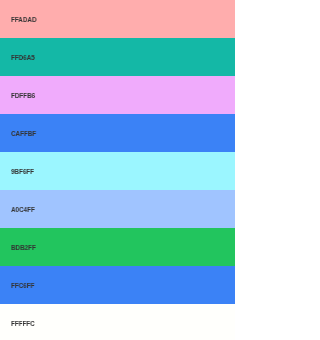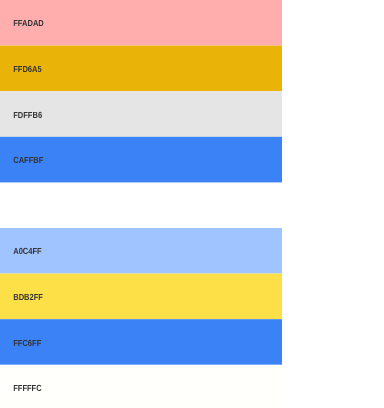--- a/index.html
+++ b/index.html
@@ -38,33 +38,36 @@
     will-change: transform;
   }
 </style>
 </head>
 <body>
 
 <div class="palette" id="palette">
     <div class="swatch" style="background: rgb(255, 173, 173); top: 0px;">
       <span class="swatch-label" style="color: rgb(51, 51, 51);">FFADAD</span>
     </div>
-    <div class="swatch" style="background: #eab308; top: 38px;">
+    <div class="swatch" style="background: #14b8a6; top: 38px;">
       <span class="swatch-label" style="color: rgb(51, 51, 51);">FFD6A5</span>
     </div>
-    <div class="swatch" style="background: #e5e5e5; top: 76px;">
+    <div class="swatch" style="background: #f0abfc; top: 76px;">
       <span class="swatch-label" style="color: rgb(51, 51, 51);">FDFFB6</span>
     </div>
     <div class="swatch" style="background: #3b82f6; top: 114px;">
       <span class="swatch-label" style="color: rgb(51, 51, 51);">CAFFBF</span>
     </div>
+    <div class="swatch" style="background: rgb(155, 246, 255); top: 152px;">
+      <span class="swatch-label" style="color: rgb(51, 51, 51);">9BF6FF</span>
+    </div>
     <div class="swatch" style="background: rgb(160, 196, 255); top: 190px;">
       <span class="swatch-label" style="color: rgb(51, 51, 51);">A0C4FF</span>
     </div>
-    <div class="swatch" style="background: #fde047; top: 228px;">
+    <div class="swatch" style="background: #22c55e; top: 228px;">
       <span class="swatch-label" style="color: rgb(51, 51, 51);">BDB2FF</span>
     </div>
     <div class="swatch" style="background: #3b82f6; top: 266px;">
       <span class="swatch-label" style="color: rgb(51, 51, 51);">FFC6FF</span>
     </div>
     <div class="swatch" style="background: rgb(255, 255, 252); top: 304px;">
       <span class="swatch-label" style="color: rgb(51, 51, 51);">FFFFFC</span>
     </div>
   </div>
 

